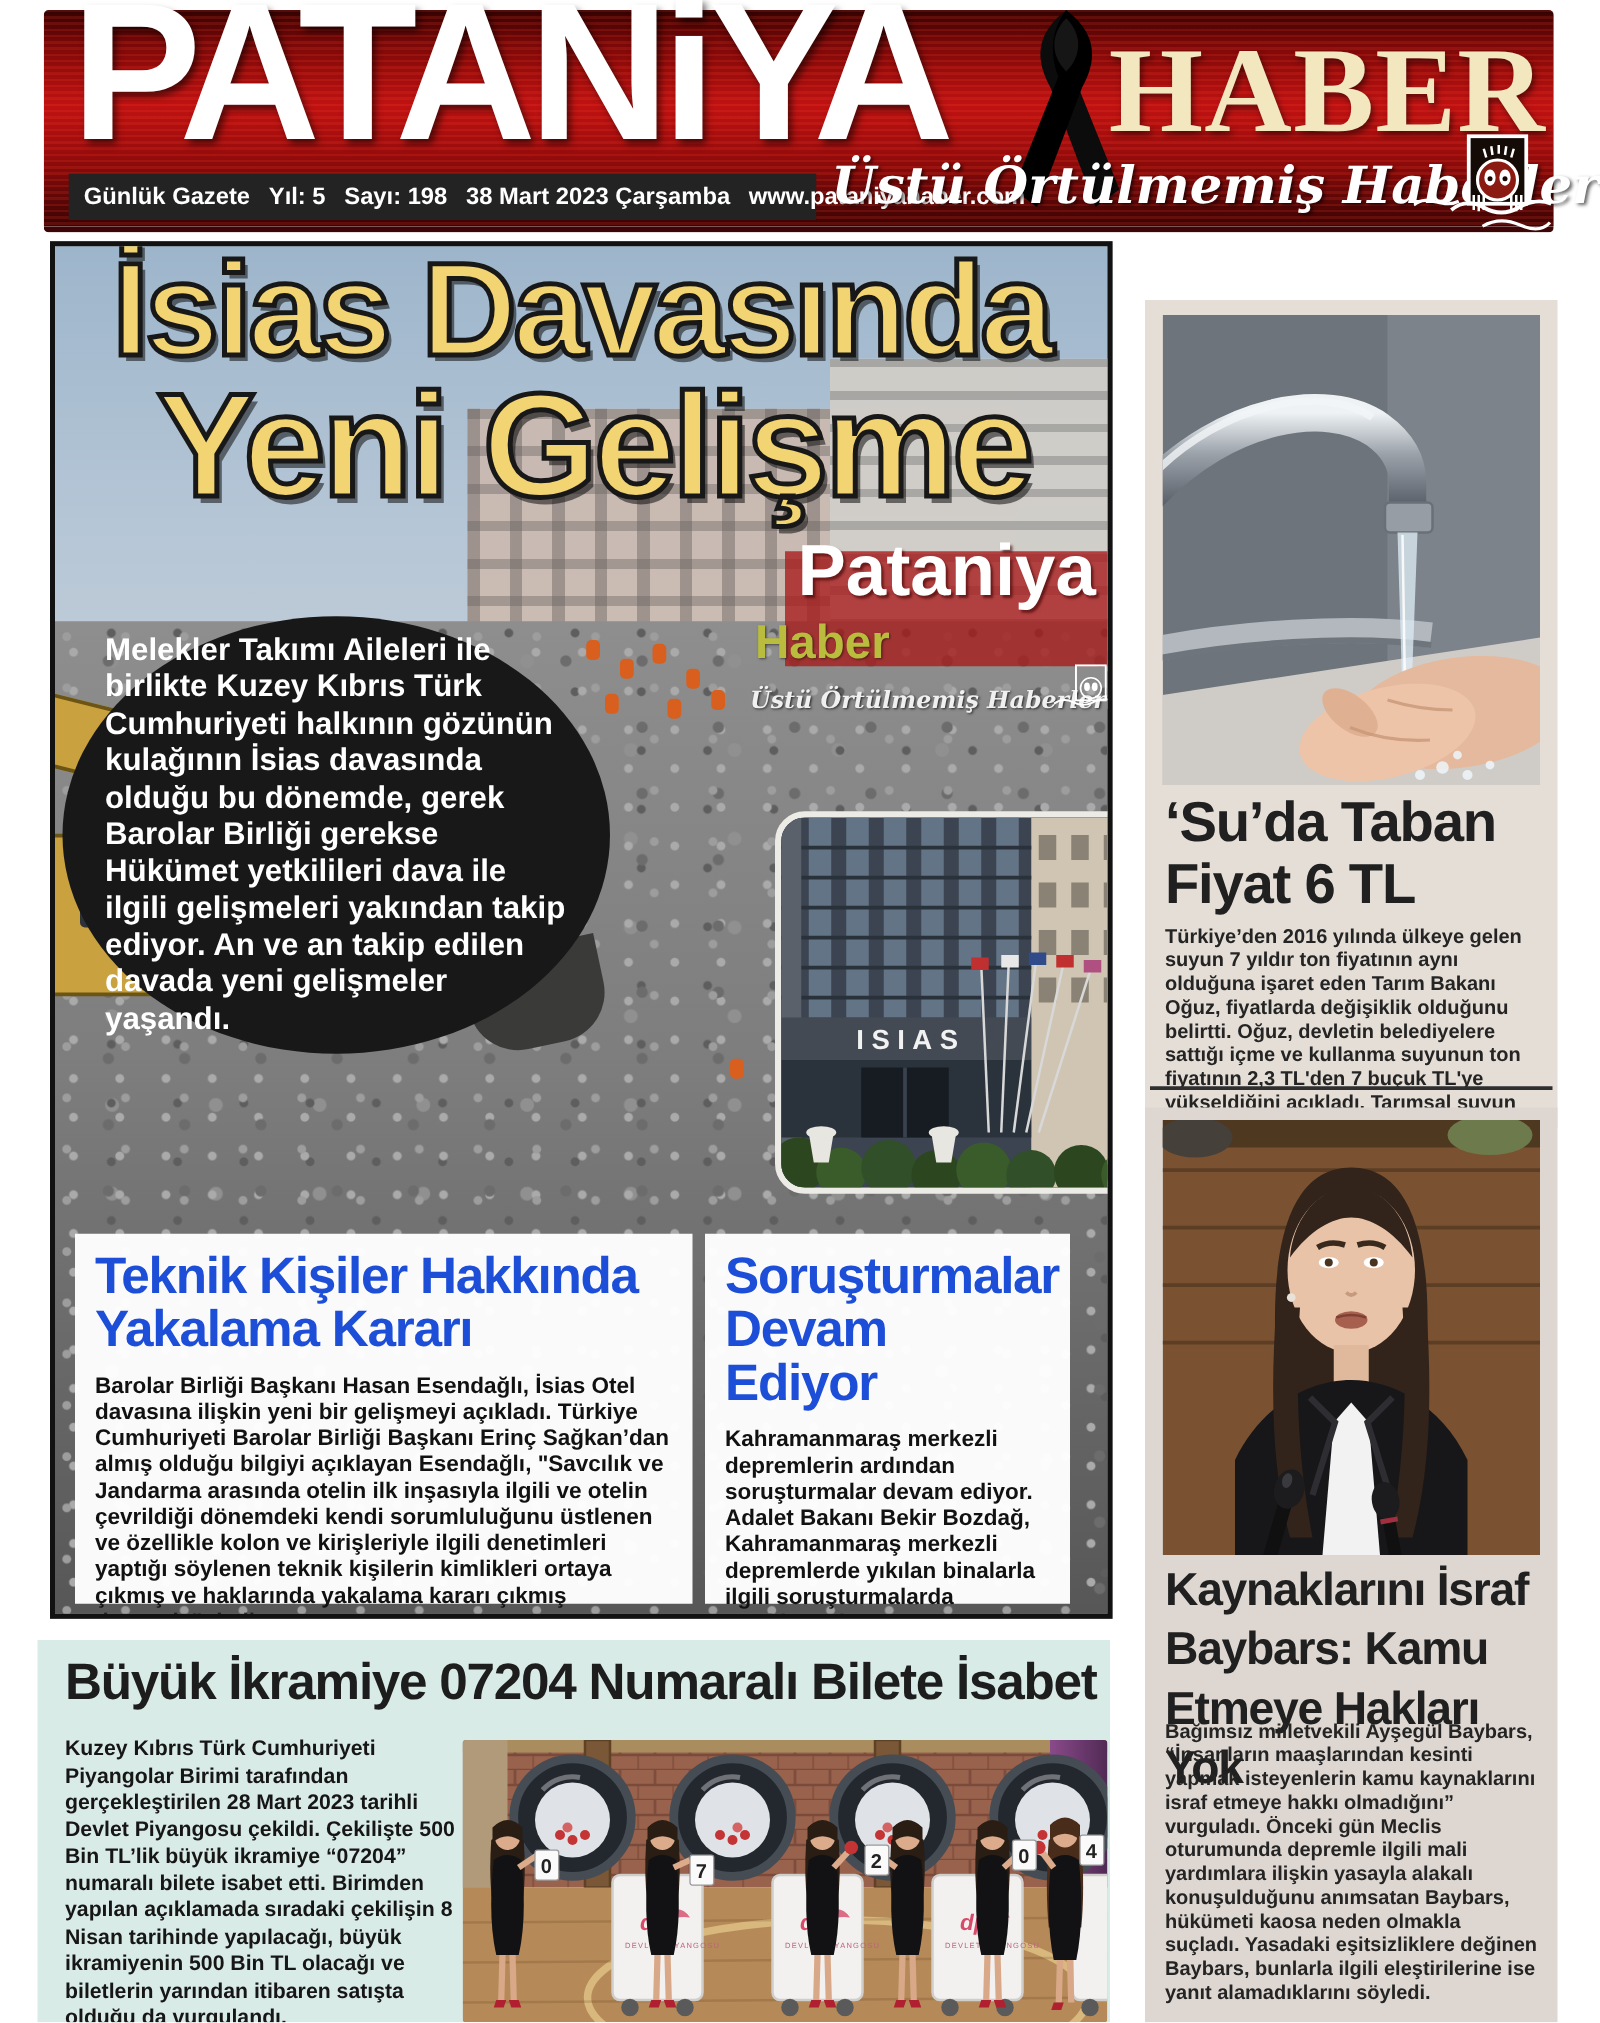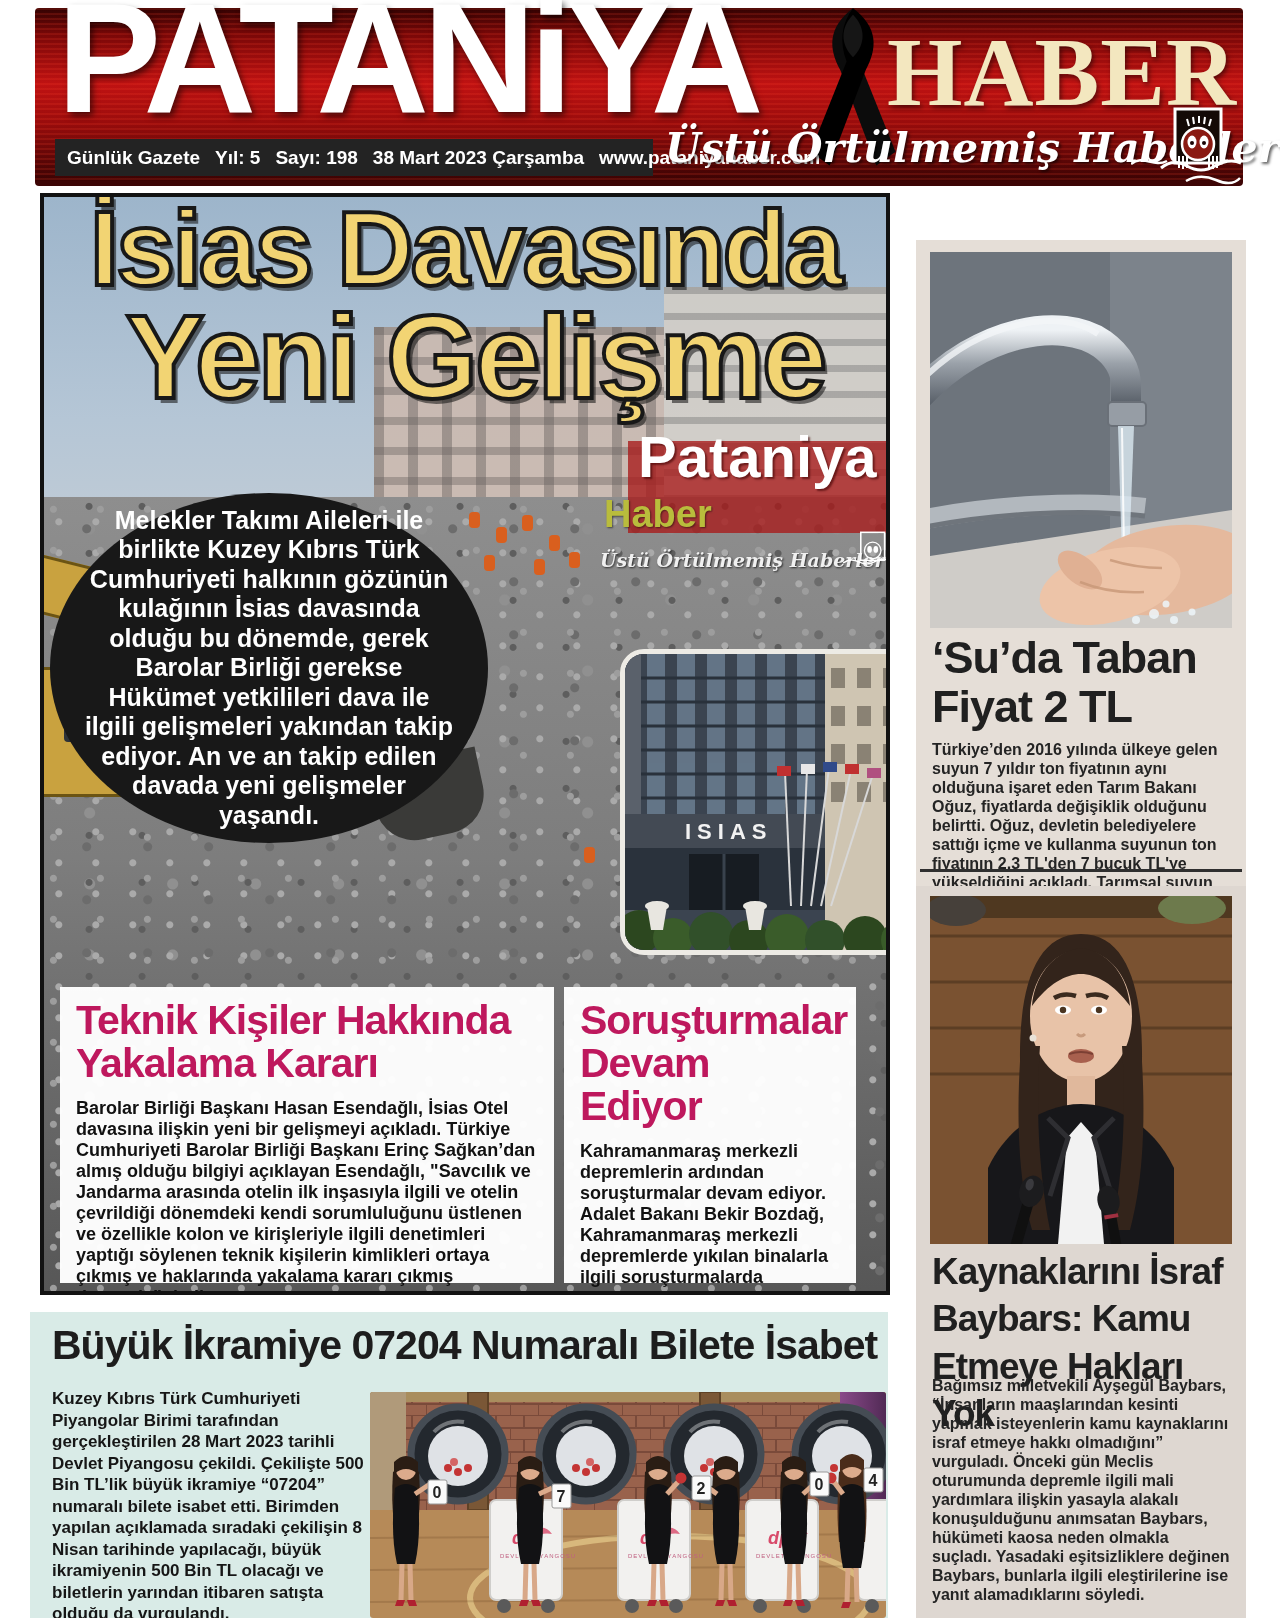--- a/index.html
+++ b/index.html
@@ -80,41 +80,41 @@
   .photo-headline .l2 { font-size:118px;margin-left:20px; }
   .photo-headline .l1, .photo-headline .l2 {
     font-weight:800; letter-spacing:-3px; color:#f2d473;
     -webkit-text-stroke:4px #181818;
     text-shadow: 4px 5px 0 rgba(15,15,15,.55);
   }
 
   .lead-ellipse {
     position:absolute; left:6px; top:296px; width:438px; height:350px; background:#181818;
     border-radius:50%; display:flex; align-items:center; justify-content:center;
-    padding:28px 34px; text-align:center;
+    padding:28px 34px; text-align:left;
   }
   .lead-ellipse .txt { color:#fff; font-weight:700; font-size:25px; line-height:1.18; }
 
   .watermark { position:absolute; left:556px; top:240px; width:290px; height:175px; }
   .wm-box { position:absolute; left:28px; top:4px; width:262px; height:92px; background:rgba(168,26,26,.78); }
   .wm-title { position:absolute; left:38px; top:-14px; color:#fff; font-weight:800; font-size:58px;
     text-shadow:2px 2px 2px rgba(60,0,0,.6); }
   .wm-sub { position:absolute; left:4px; top:56px; color:#b9bc3c; font-weight:800; font-size:38px;
     text-shadow:1px 1px 2px rgba(0,0,0,.5); }
   .wm-tag { position:absolute; left:0; top:112px; color:#f0f0f0; font-family:"DejaVu Serif", serif;
     font-style:italic; font-weight:700; font-size:19px; white-space:nowrap; text-shadow:1px 1px 2px rgba(0,0,0,.7); }
   .wm-logo { position:absolute; right:-6px; top:92px; width:58px; height:46px; }
 
   .inset-hotel { position:absolute; left:576px; top:452px; width:296px; height:306px;
     border:5px solid #edebe5; border-radius:24px; overflow:hidden; background:#3b4450; }
 
   .sub-box { position:absolute; background:rgba(255,255,255,.97); padding:12px 16px 8px; }
   .box1 { left:16px; top:790px; width:494px; height:296px; }
   .box2 { left:520px; top:790px; width:292px; height:296px; }
-  .sub-box h2 { color:#be185d; font-size:41px; line-height:1.05; font-weight:800; letter-spacing:-1px; }
+  .sub-box h2 { color:#1d4ed8; font-size:41px; line-height:1.05; font-weight:800; letter-spacing:-1px; }
   .sub-box .body { margin-top:13px; font-size:18px; line-height:21px; font-weight:700; color:#111; }
 
   
   .card { position:absolute; left:916px; width:330px; }
   .card1 { top:200px; height:662px; background:#e5ded7;margin-top:40px; }
   .card2 { top:886px; height:732px; background:#ded7d1; overflow:hidden; }
   .card .photo { position:absolute; left:14px; top:12px; width:302px; overflow:hidden; }
   .card1 .photo { height:376px; }
   .card2 .photo { top:10px; height:348px; }
   .card h2 { position:absolute; left:16px; color:#202020; font-weight:800; letter-spacing:-1px; line-height:1.08; }
@@ -357,21 +357,21 @@
           <circle cx="224" cy="362" r="5"></circle>
             <circle cx="244" cy="368" r="4"></circle>
             <circle cx="206" cy="368" r="4"></circle>
           <circle cx="262" cy="360" r="3.5"></circle>
             <circle cx="236" cy="352" r="3.5"></circle>
         </g>
       </svg>
     </div>
     <h2>
       <span style="display:block">‘Su’da Taban</span>
-      <span style="display:block">Fiyat 2 TL</span>
+      <span style="display:block">Fiyat 6 TL</span>
     </h2>
     <div class="body">  Türkiye’den 2016 yılında ülkeye gelen suyun 7 yıldır ton fiyatının aynı olduğuna işaret eden Tarım Bakanı Oğuz, fiyatlarda değişiklik olduğunu belirtti. Oğuz, devletin belediyelere sattığı içme ve kullanma suyunun ton fiyatının 2,3 TL'den 7 buçuk TL'ye yükseldiğini açıkladı. Tarımsal suyun ise 3,70 TL olduğunu belirtti.</div>
   </div>
 
   <div class="sidebar-divider"></div>
 
   <div class="card card2">
     <div class="photo">
       <svg width="302" height="348" viewBox="0 0 302 348">
         <rect width="302" height="348" fill="#7a5231"></rect>

